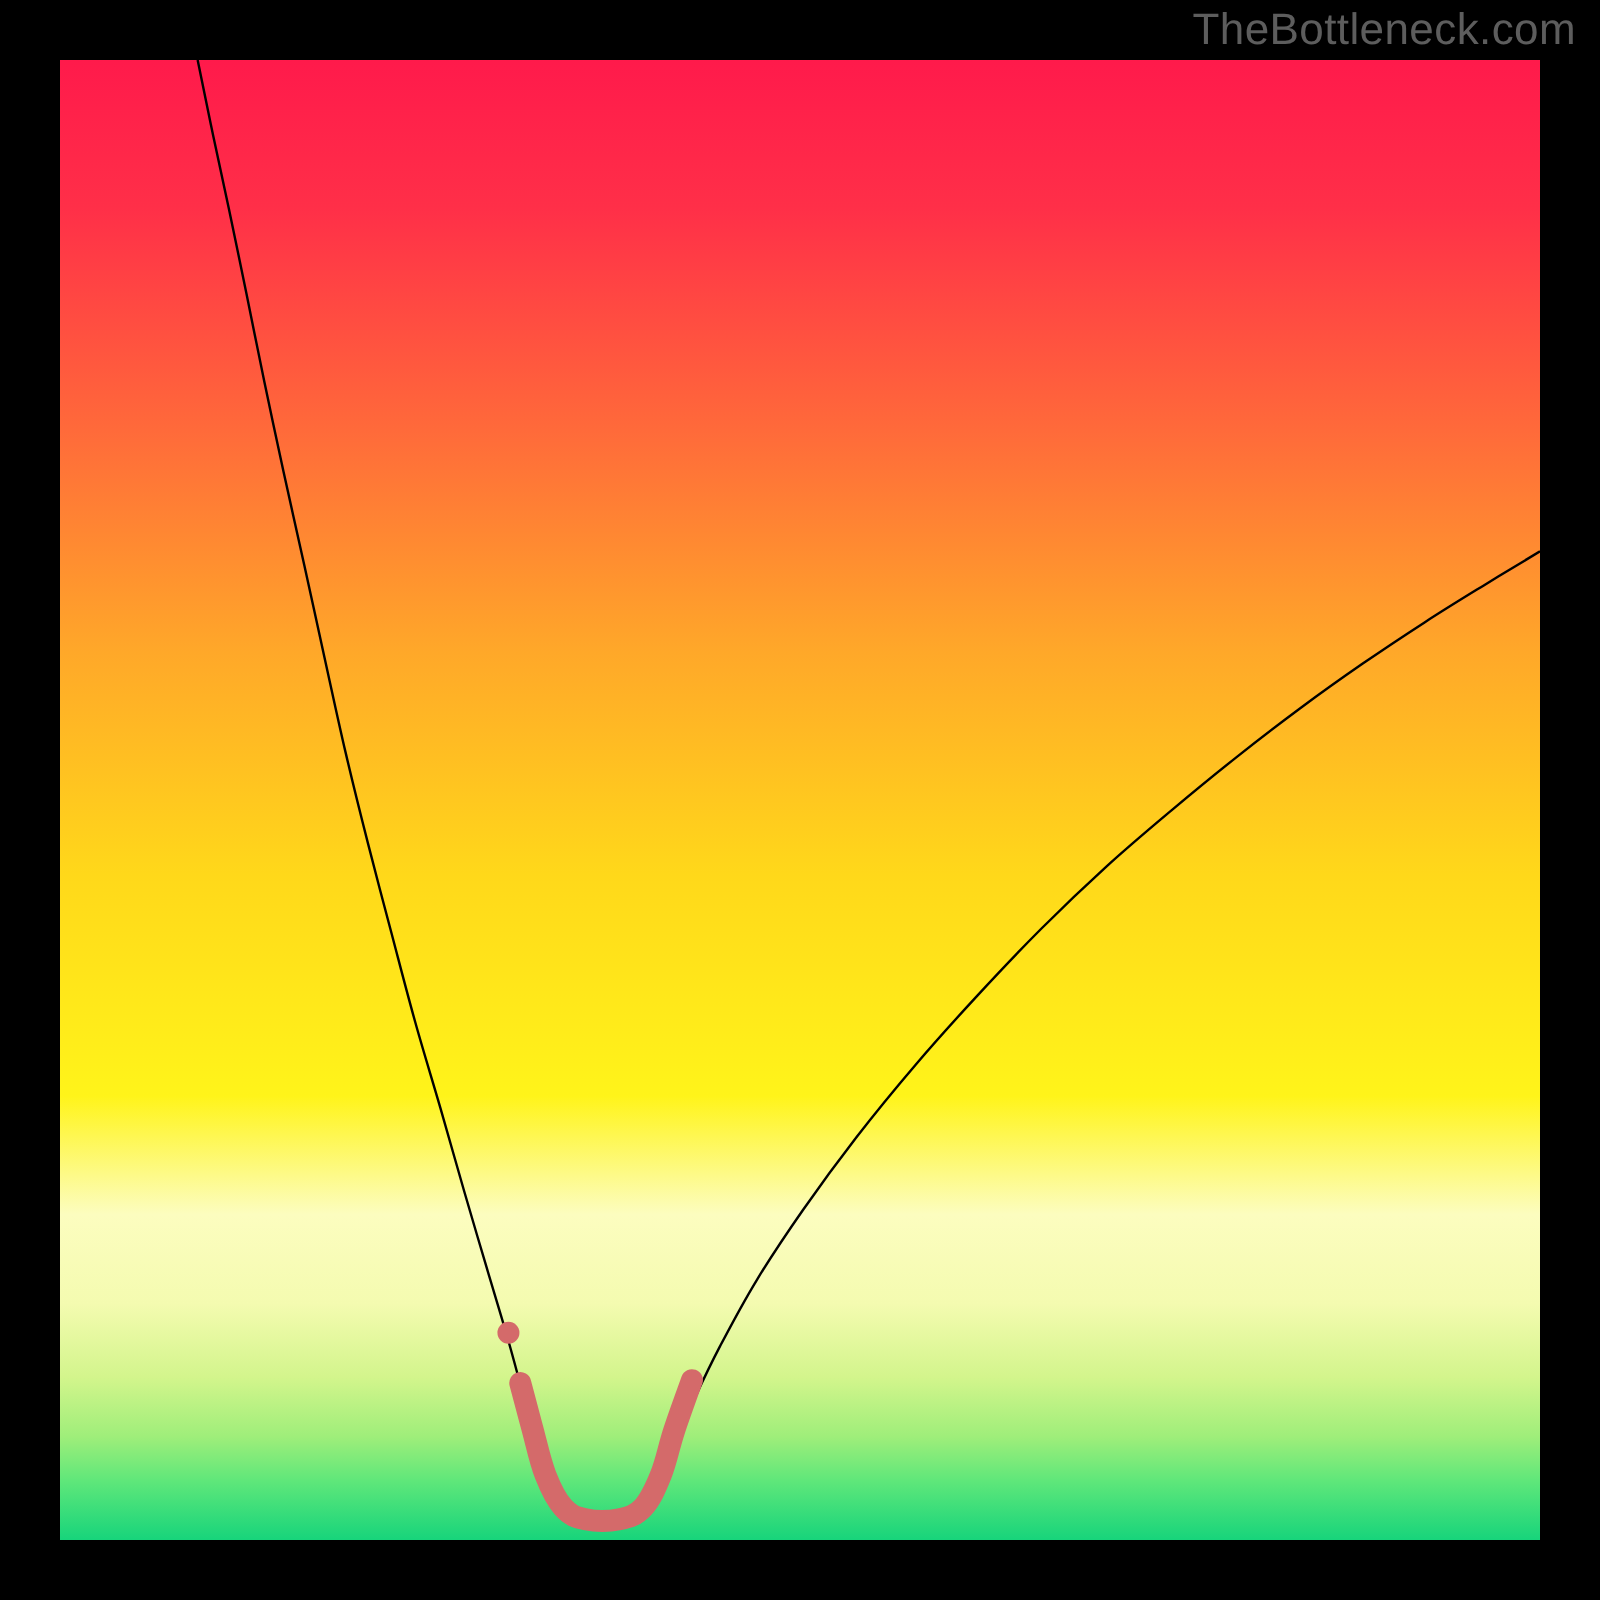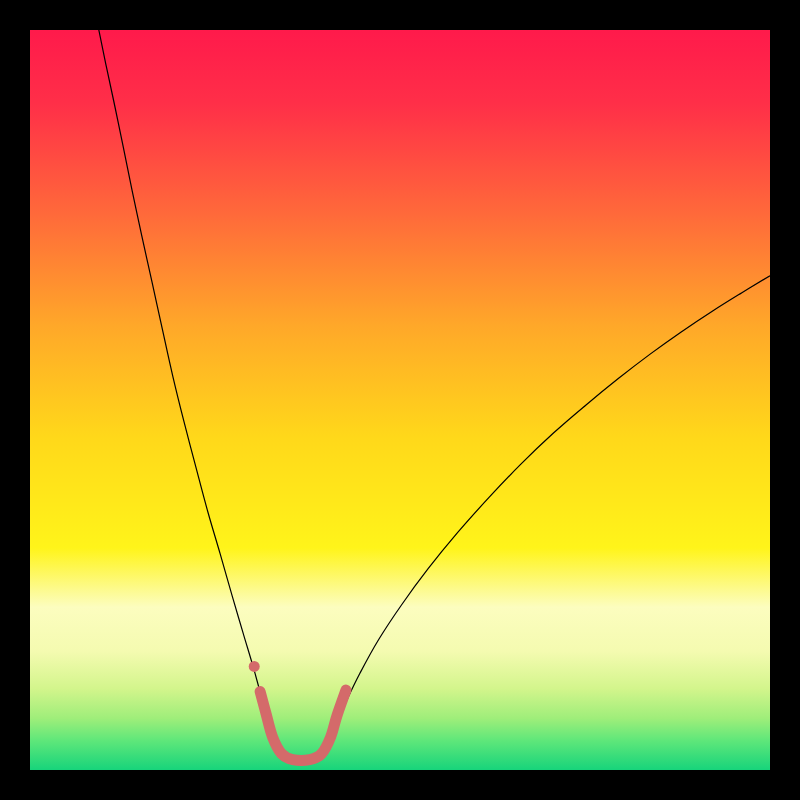--- a/index.html
+++ b/index.html
@@ -36,20 +36,21 @@
     width: 740px;
     height: 740px;
     z-index: 5;
   }
   svg { display: block; }
 </style>
 </head>
 <body>
 
 <div class="frame">
+  <div class="watermark">TheBottleneck.com</div>
 
   <div class="plot">
     <svg id="chart-svg" width="740" height="740" viewBox="0 0 740 740">
       <defs>
         <linearGradient id="bg-grad" x1="0" y1="0" x2="0" y2="1">
             <stop offset="0.00%" stop-color="#ff1a4b"></stop>
             <stop offset="10.00%" stop-color="#ff2f48"></stop>
             <stop offset="25.00%" stop-color="#ff6a3a"></stop>
             <stop offset="40.00%" stop-color="#ffa829"></stop>
             <stop offset="55.00%" stop-color="#ffd81a"></stop>

